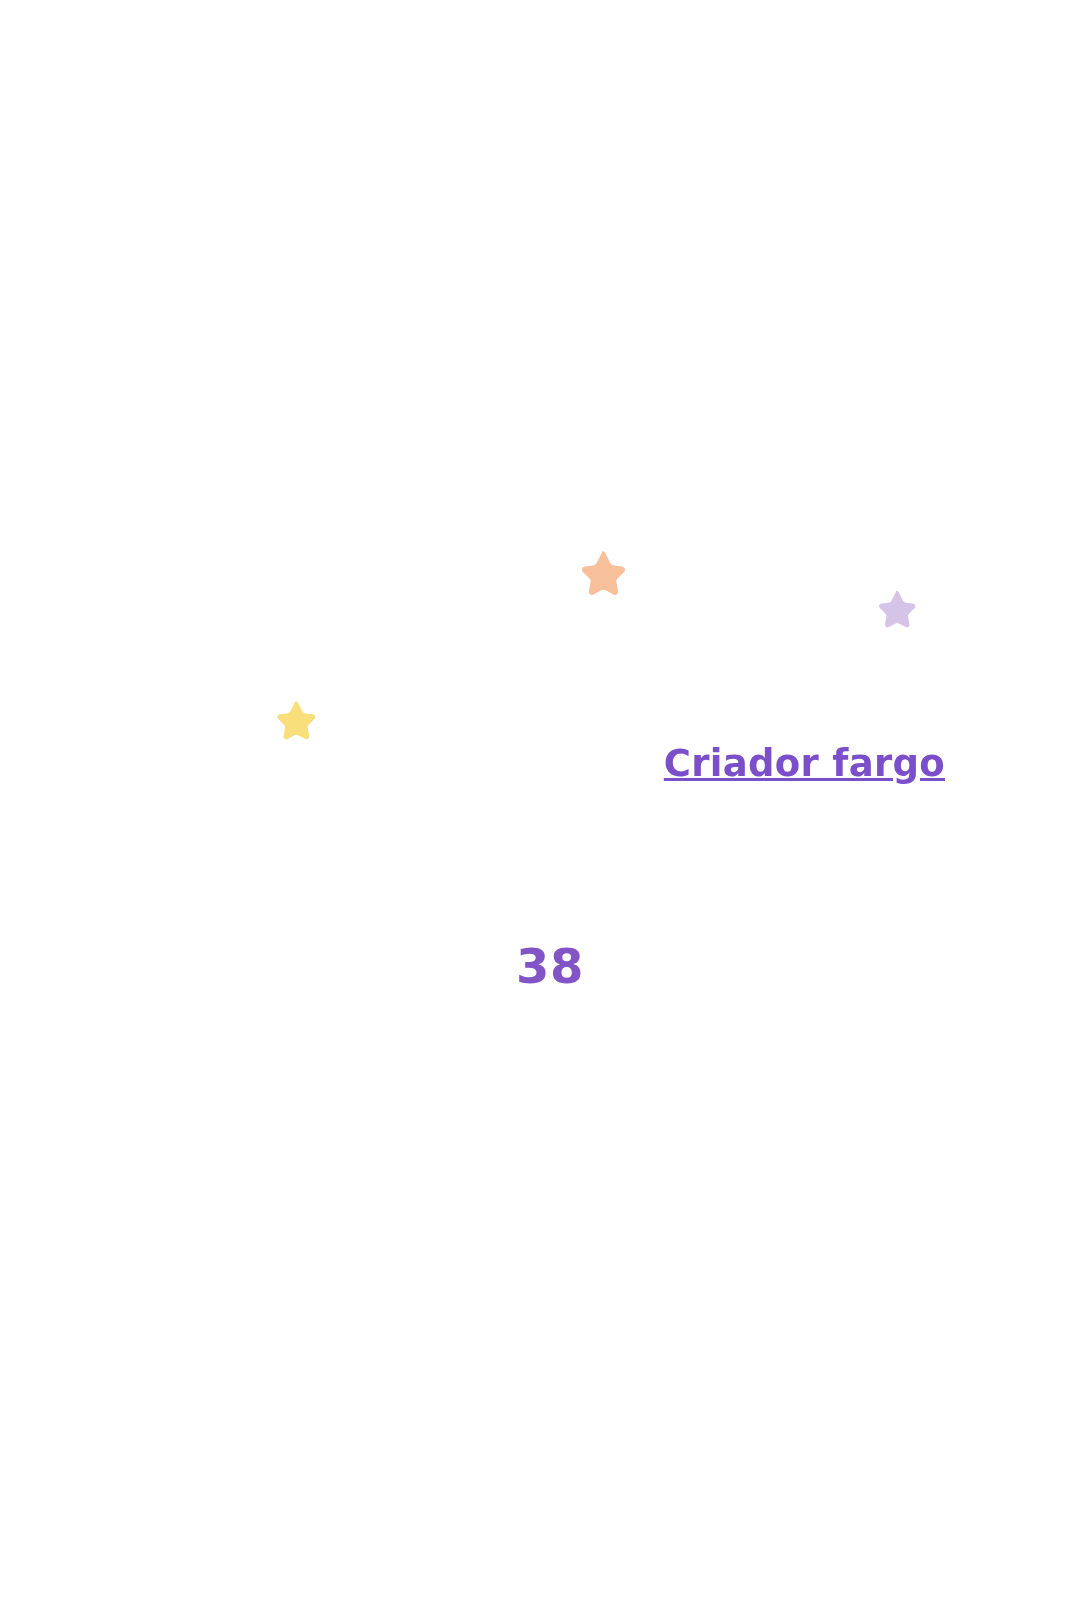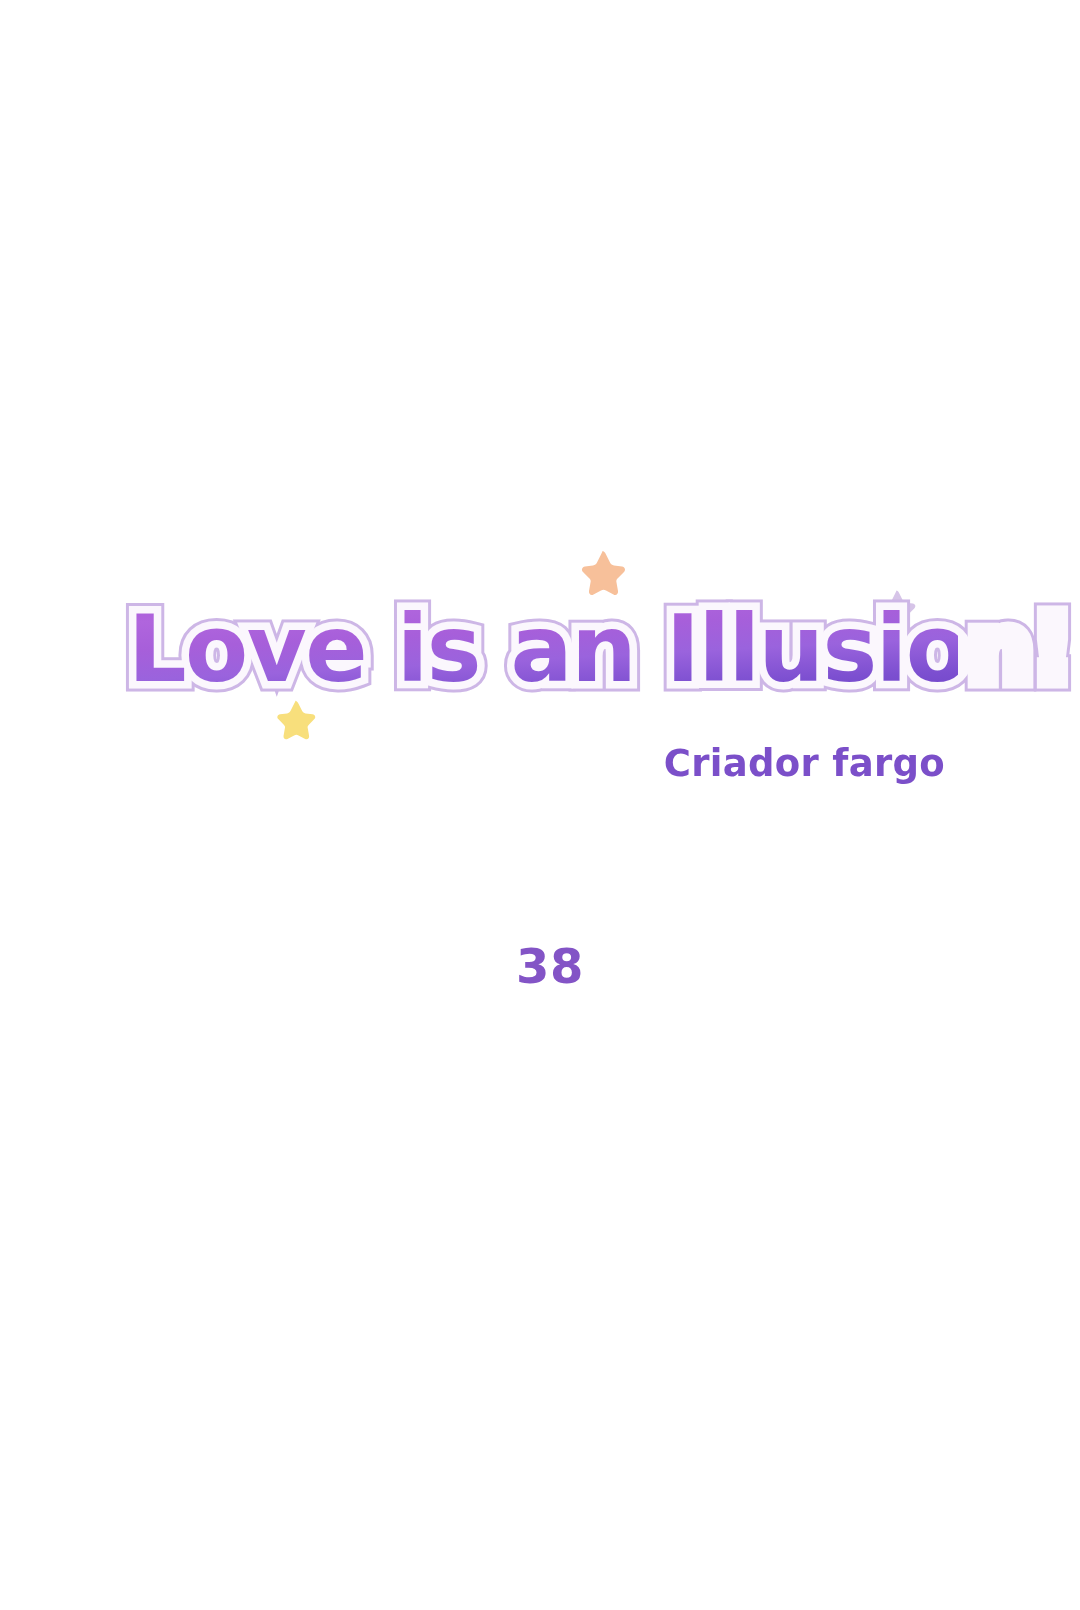--- a/index.html
+++ b/index.html
@@ -98,20 +98,21 @@
     position: absolute;
     left: 0;
     top: 742px;
     width: 945px;
     text-align: right;
     font-family: "DejaVu Sans", sans-serif;
     font-weight: bold;
     font-size: 37px;
     letter-spacing: 0.3px;
     color: #7b4fc9;
+    text-decoration: underline;
   }
 
   
   .chapter-number {
     position: absolute;
     left: 0;
     top: 938px;
     width: 1100px;
     text-align: center;
     font-family: "DejaVu Sans", sans-serif;
@@ -152,25 +153,20 @@
       <svg viewBox="0 0 100 100" width="44" height="42" aria-hidden="true">
         <path d="M50 6 C54 6 56 9 58 13 L66 29 C68 33 70 34 74 35 L90 37
                  C96 38 98 44 94 48 L82 60 C79 63 78 65 79 69 L82 86
                  C83 92 78 96 73 93 L58 85 C54 83 52 83 48 85 L33 93
                  C28 96 23 92 24 86 L27 69 C28 65 27 63 24 60 L12 48
                  C8 44 10 38 16 37 L32 35 C36 34 38 33 40 29 L48 13
                  C50 9 52 6 50 6 Z" fill="#d6c4e8"></path>
       </svg>
     </span>
 
-    <div class="title-wrap">
-      <div class="title-text title-outline-outer">Love is an Illusion!</div>
-      <div class="title-text title-outline-white">Love is an Illusion!</div>
-      <div class="title-text title-fill">Love is an Illusion!</div>
-    </div>
 
     <span class="star star-yellow">
       <svg viewBox="0 0 100 100" width="46" height="44" aria-hidden="true">
         <path d="M50 6 C54 6 56 9 58 13 L66 29 C68 33 70 34 74 35 L90 37
                  C96 38 98 44 94 48 L82 60 C79 63 78 65 79 69 L82 86
                  C83 92 78 96 73 93 L58 85 C54 83 52 83 48 85 L33 93
                  C28 96 23 92 24 86 L27 69 C28 65 27 63 24 60 L12 48
                  C8 44 10 38 16 37 L32 35 C36 34 38 33 40 29 L48 13
                  C50 9 52 6 50 6 Z" fill="#f8df7c"></path>
       </svg>

